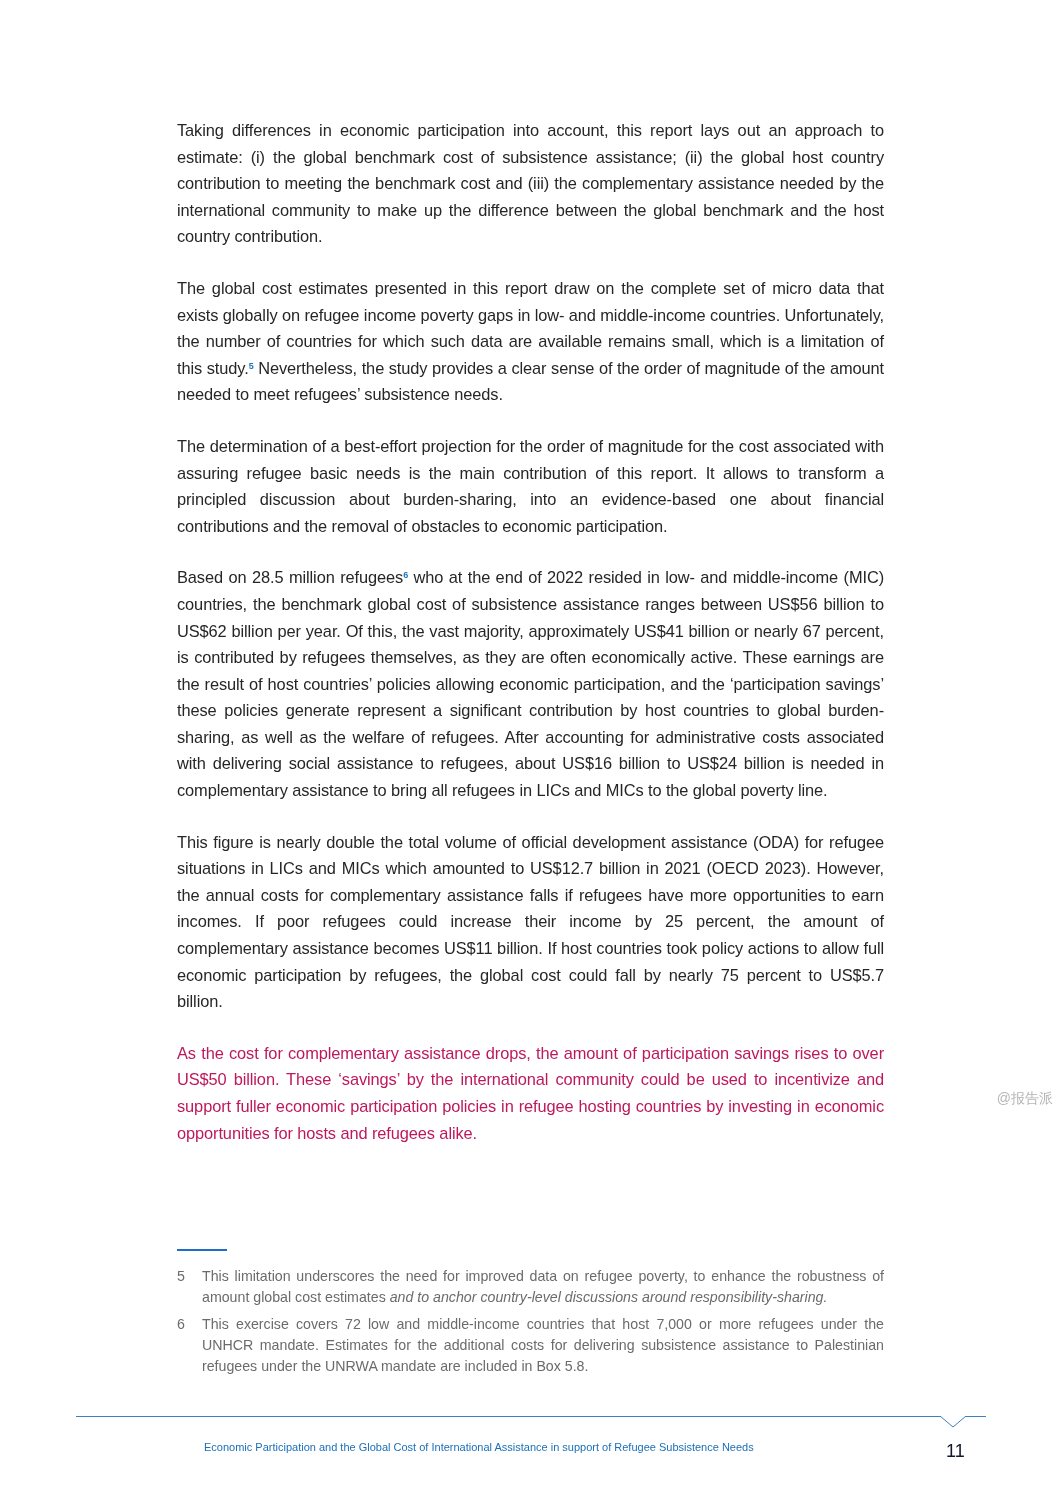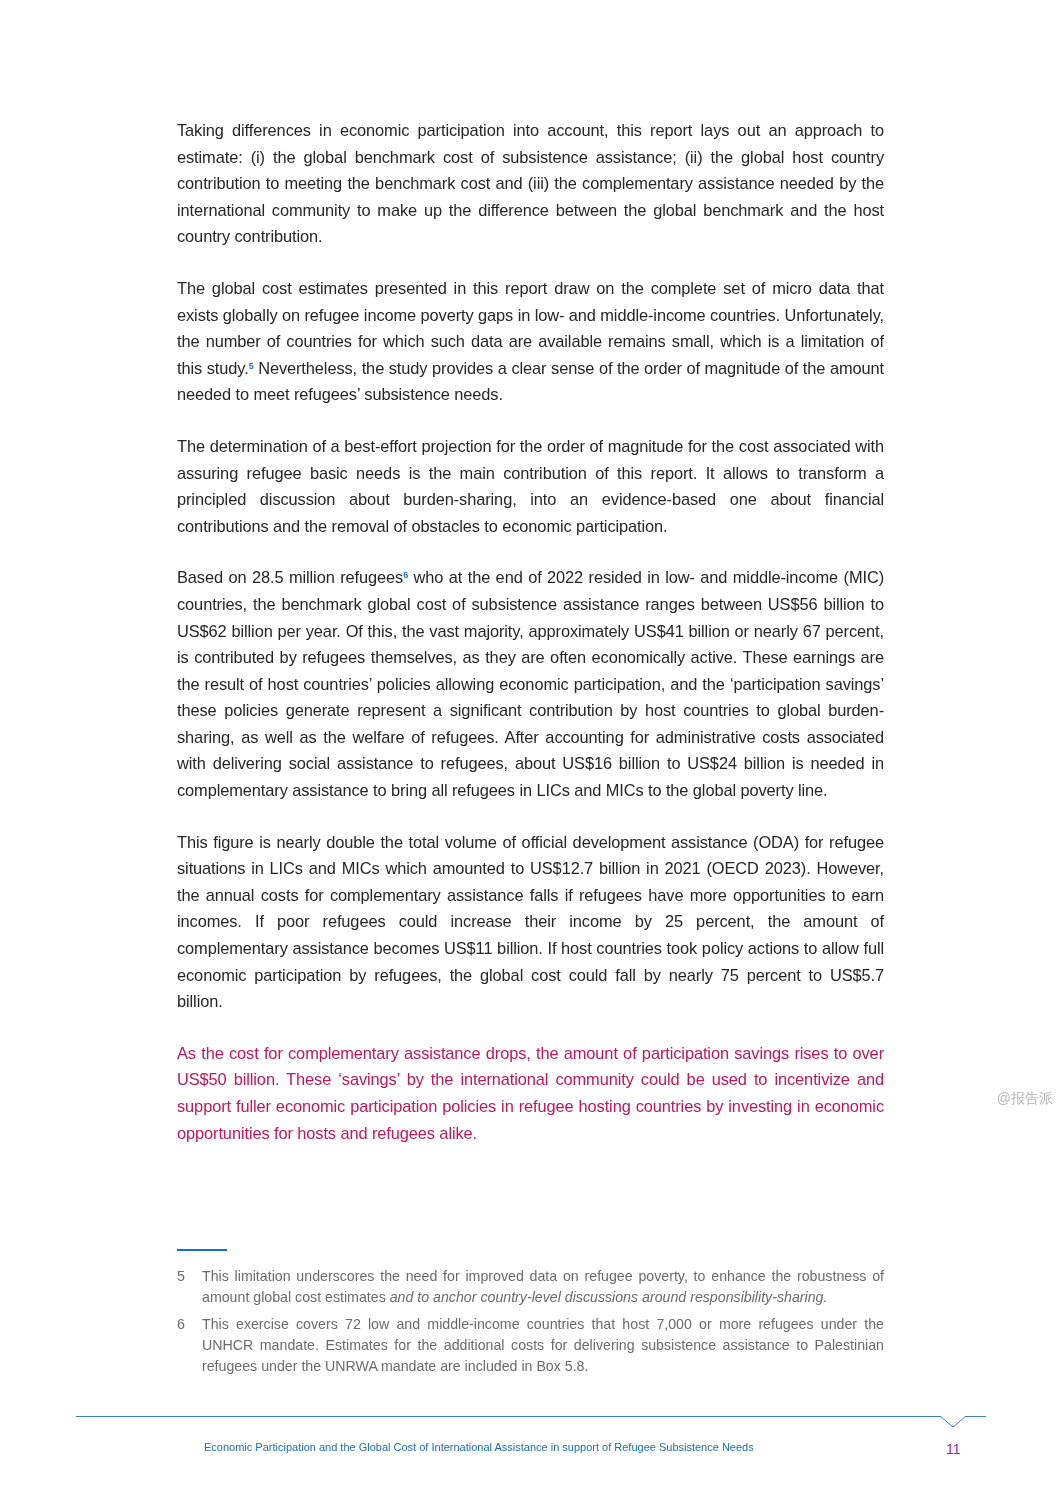--- a/index.html
+++ b/index.html
@@ -11,21 +11,21 @@
   sup.fn { color: #1b75bb; font-weight: bold; font-size: 9px; vertical-align: top; position: relative; top: -2px; }
   .fn-rule { position: absolute; left: 177px; top: 1249px; width: 50px; height: 2px; background: #1e6ec8; }
   .footnotes { position: absolute; left: 177px; top: 1266px; width: 707px; }
   .footnote { display: flex; font-size: 14.2px; line-height: 21px; color: #6b6b6b; margin-bottom: 6px; text-align: justify; }
   .footnote .num { width: 25px; flex: none; }
   .footnote .txt { flex: 1; }
   .footnote i { font-style: italic; }
   .footer-line { position: absolute; left: 76px; top: 1416px; width: 910px; height: 1px; background: #3b82c4; }
   .footer-notch { position: absolute; left: 940px; top: 1412px; width: 26px; height: 18px; }
   .footer-title { position: absolute; left: 192px; top: 1441px; font-size: 11px; color: #1b6fb8; margin-left: 12px; }
-  .page-num { position: absolute; left: 946px; top: 1441px; font-size: 14px; color: #a21caf; }
+  .page-num { position: absolute; left: 946px; top: 1441px; font-size: 18px; color: #0f172a; }
   .watermark { position: absolute; right: 8px; bottom: 4px; font-size: 14px; color: #b5b5b5; }
 </style>
 </head>
 <body>
 
 <div class="page">
   <div class="body-text">
     <p class="para">Taking differences in economic participation into account, this report lays out an approach to estimate: (i) the global benchmark cost of subsistence assistance; (ii) the global host country contribution to meeting the benchmark cost and (iii) the complementary assistance needed by the international community to make up the difference between the global benchmark and the host country contribution.</p>
     <p class="para"><span>The global cost estimates presented in this report draw on the complete set of micro data that exists globally on refugee income poverty gaps in low- and middle-income countries. Unfortunately, the number of countries for which such data are available remains small, which is a limitation of this study.</span><sup class="fn">5</sup><span> Nevertheless, the study provides a clear sense of the order of magnitude of the amount needed to meet refugees’ subsistence needs.</span></p>
     <p class="para">The determination of a best-effort projection for the order of magnitude for the cost associated with assuring refugee basic needs is the main contribution of this report. It allows to transform a principled discussion about burden-sharing, into an evidence-based one about financial contributions and the removal of obstacles to economic participation.</p>

